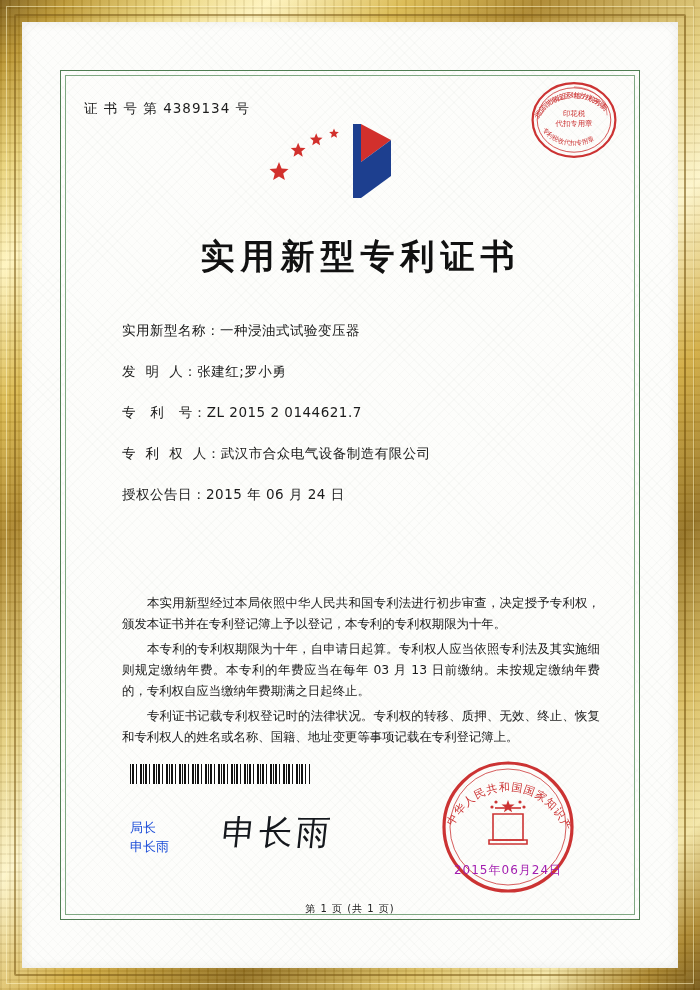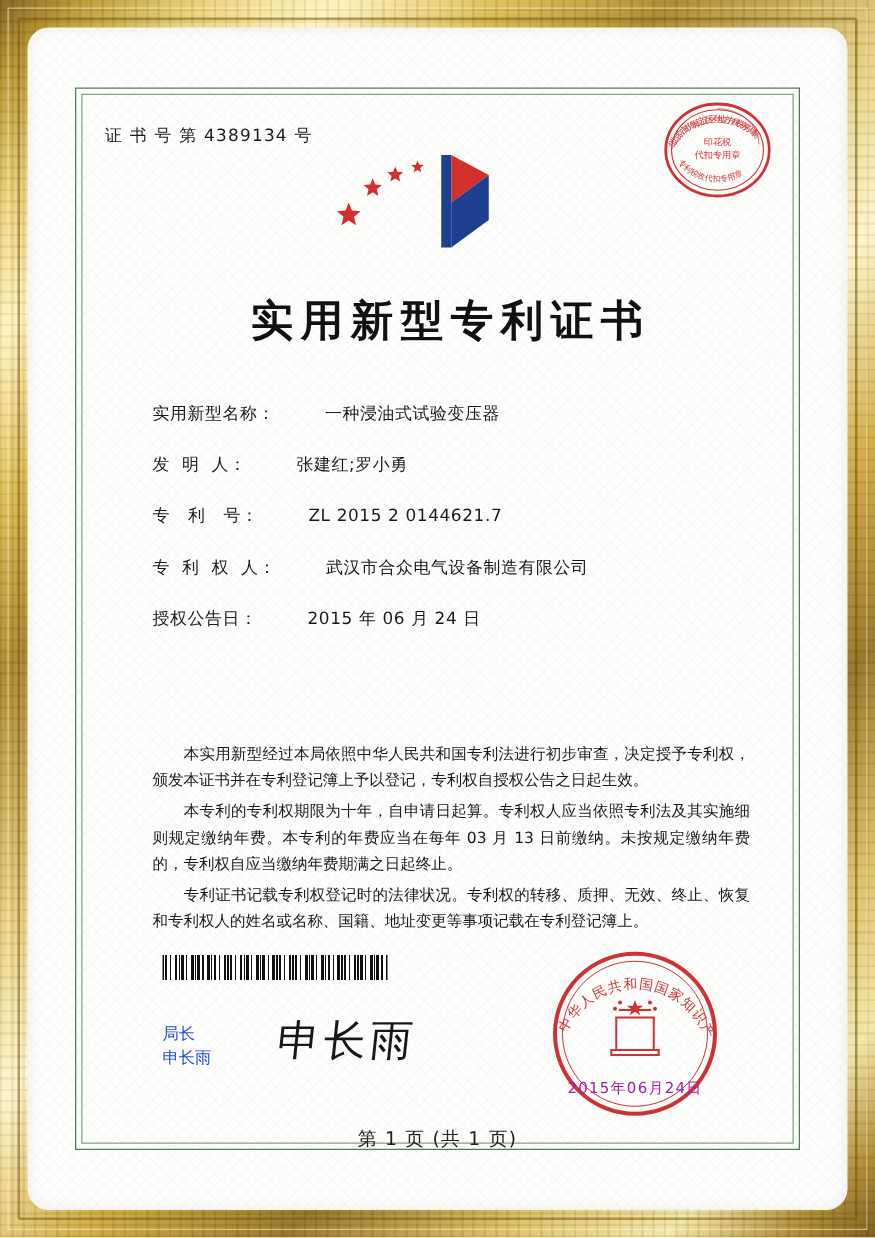--- a/index.html
+++ b/index.html
@@ -55,21 +55,20 @@
   
   .paper {
     position: absolute;
     left: 22px;
     top: 22px;
     right: 22px;
     bottom: 22px;
     background: #fdfdfb;
     box-shadow: inset 0 0 12px rgba(0,0,0,0.08);
     overflow: hidden;
-    border-radius: 17px;
   }
   
   .paper::before {
     content: "";
     position: absolute;
     inset: 0;
     background-image:
       repeating-linear-gradient(45deg, rgba(120,140,120,0.035) 0 1px, transparent 1px 7px),
       repeating-linear-gradient(-45deg, rgba(120,140,120,0.035) 0 1px, transparent 1px 7px);
     pointer-events: none;
@@ -144,21 +143,20 @@
     right: 80px;
     top: 300px;
   }
   .field-row {
     display: flex;
     align-items: baseline;
     margin-bottom: 23px;
     font-size: 13.5px;
     color: #1a1a1a;
     font-family: "DejaVu Sans", sans-serif;
-    gap: 40px;
   }
   .field-label {
     white-space: pre;
     letter-spacing: 0.5px;
   }
   .field-value {
     letter-spacing: 0.5px;
   }
 
   
@@ -230,21 +228,21 @@
     letter-spacing: 1px;
   }
 
   
   .page-footer {
     position: absolute;
     left: 0;
     right: 0;
     top: 880px;
     text-align: center;
-    font-size: 15px;
+    font-size: 10px;
     color: #222;
     letter-spacing: 1px;
   }
 </style>
 </head>
 <body>
 
 <div class="certificate">
   <div class="frame-pattern"></div>
   <div class="frame-inner-bevel"></div>
@@ -315,21 +313,21 @@
         <span class="field-label">专  利  权  人：</span>
         <span class="field-value">武汉市合众电气设备制造有限公司</span>
       </div>
       <div class="field-row">
         <span class="field-label">授权公告日：</span>
         <span class="field-value">2015 年 06 月 24 日</span>
       </div>
     </div>
 
     <div class="paragraphs">
-      <p>本实用新型经过本局依照中华人民共和国专利法进行初步审查，决定授予专利权，颁发本证书并在专利登记簿上予以登记，专利权自授权公告之日起生效。</p>
+      <p>本实用新型经过本局依照中华人民共和国专利法进行初步审查，决定授予专利权，颁发本证书并在专利登记簿上予以登记，本专利的专利权期限为十年。</p>
       <p>本专利的专利权期限为十年，自申请日起算。专利权人应当依照专利法及其实施细则规定缴纳年费。本专利的年费应当在每年 03 月 13 日前缴纳。未按规定缴纳年费的，专利权自应当缴纳年费期满之日起终止。</p>
       <p>专利证书记载专利权登记时的法律状况。专利权的转移、质押、无效、终止、恢复和专利权人的姓名或名称、国籍、地址变更等事项记载在专利登记簿上。</p>
     </div>
 
     <div class="barcode"></div>
 
     <div class="sign-label">
       <div>局长</div>
       <div>申长雨</div>
     </div>

